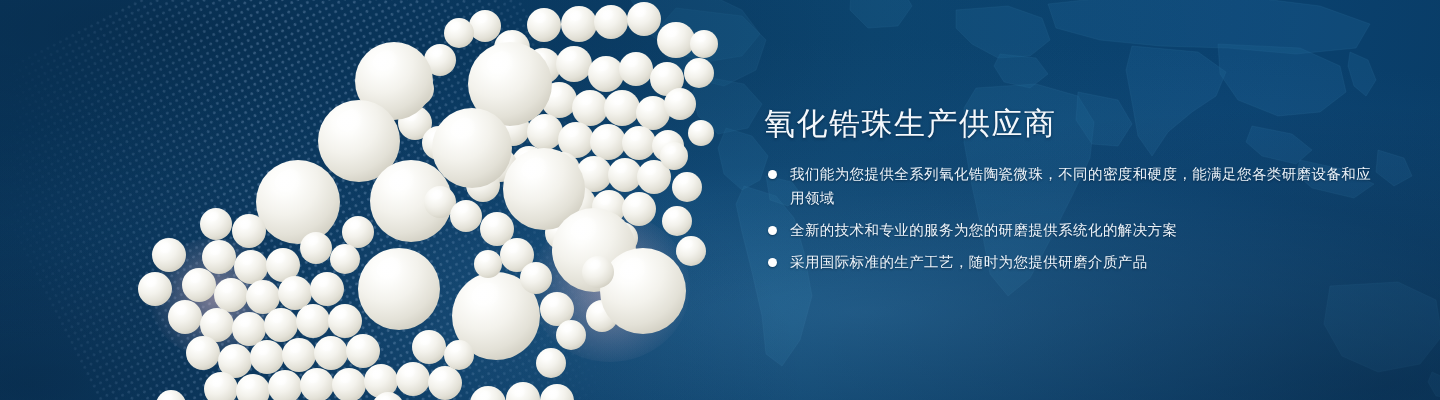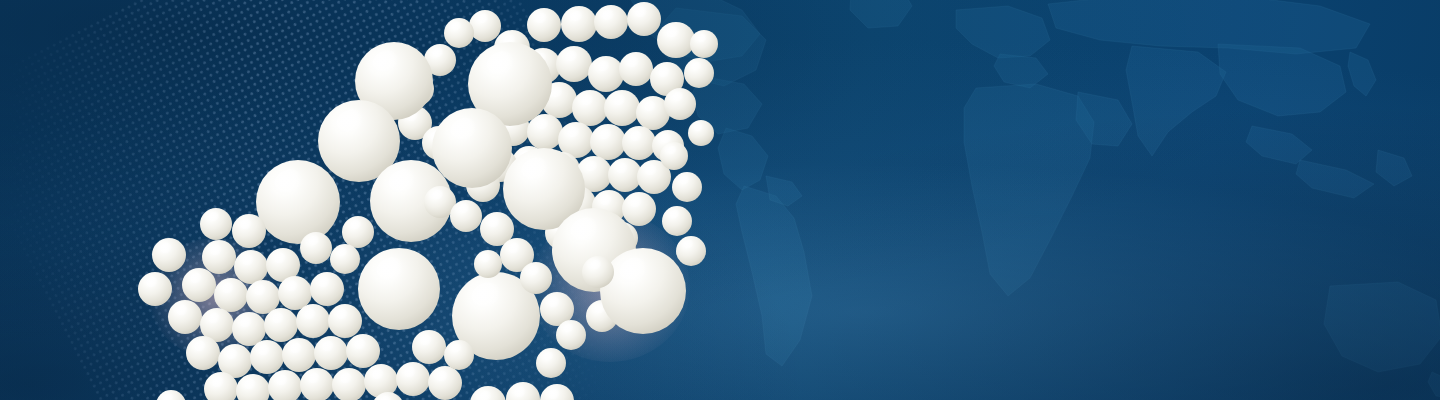--- a/index.html
+++ b/index.html
@@ -317,14 +317,34 @@
     <div class="bead sm" style="left:684px;top:58px;width:30px;height:30px;"></div>
     <div class="bead sm" style="left:690px;top:30px;width:28px;height:28px;"></div>
 
     <div class="bead sm" style="left:470px;top:386px;width:36px;height:36px;"></div>
     <div class="bead sm" style="left:506px;top:382px;width:34px;height:34px;"></div>
     <div class="bead sm" style="left:540px;top:384px;width:34px;height:34px;"></div>
     <div class="bead sm" style="left:156px;top:390px;width:30px;height:30px;"></div>
     <div class="bead sm" style="left:372px;top:392px;width:32px;height:32px;"></div>
   </div>
 
+  <div class="copy">
+
+    <h1 class="headline">氧化锆珠生产供应商</h1>
+
+    <ul class="bullets">
+      <li class="bullet">
+        <span class="dot"></span>
+        <span>我们能为您提供全系列氧化锆陶瓷微珠，不同的密度和硬度，能满足您各类研磨设备和应用领域</span>
+      </li>
+      <li class="bullet">
+        <span class="dot"></span>
+        <span>全新的技术和专业的服务为您的研磨提供系统化的解决方案</span>
+      </li>
+      <li class="bullet">
+        <span class="dot"></span>
+        <span>采用国际标准的生产工艺，随时为您提供研磨介质产品</span>
+      </li>
+    </ul>
+
+  </div>
 
 </div>
 
 </body></html>

